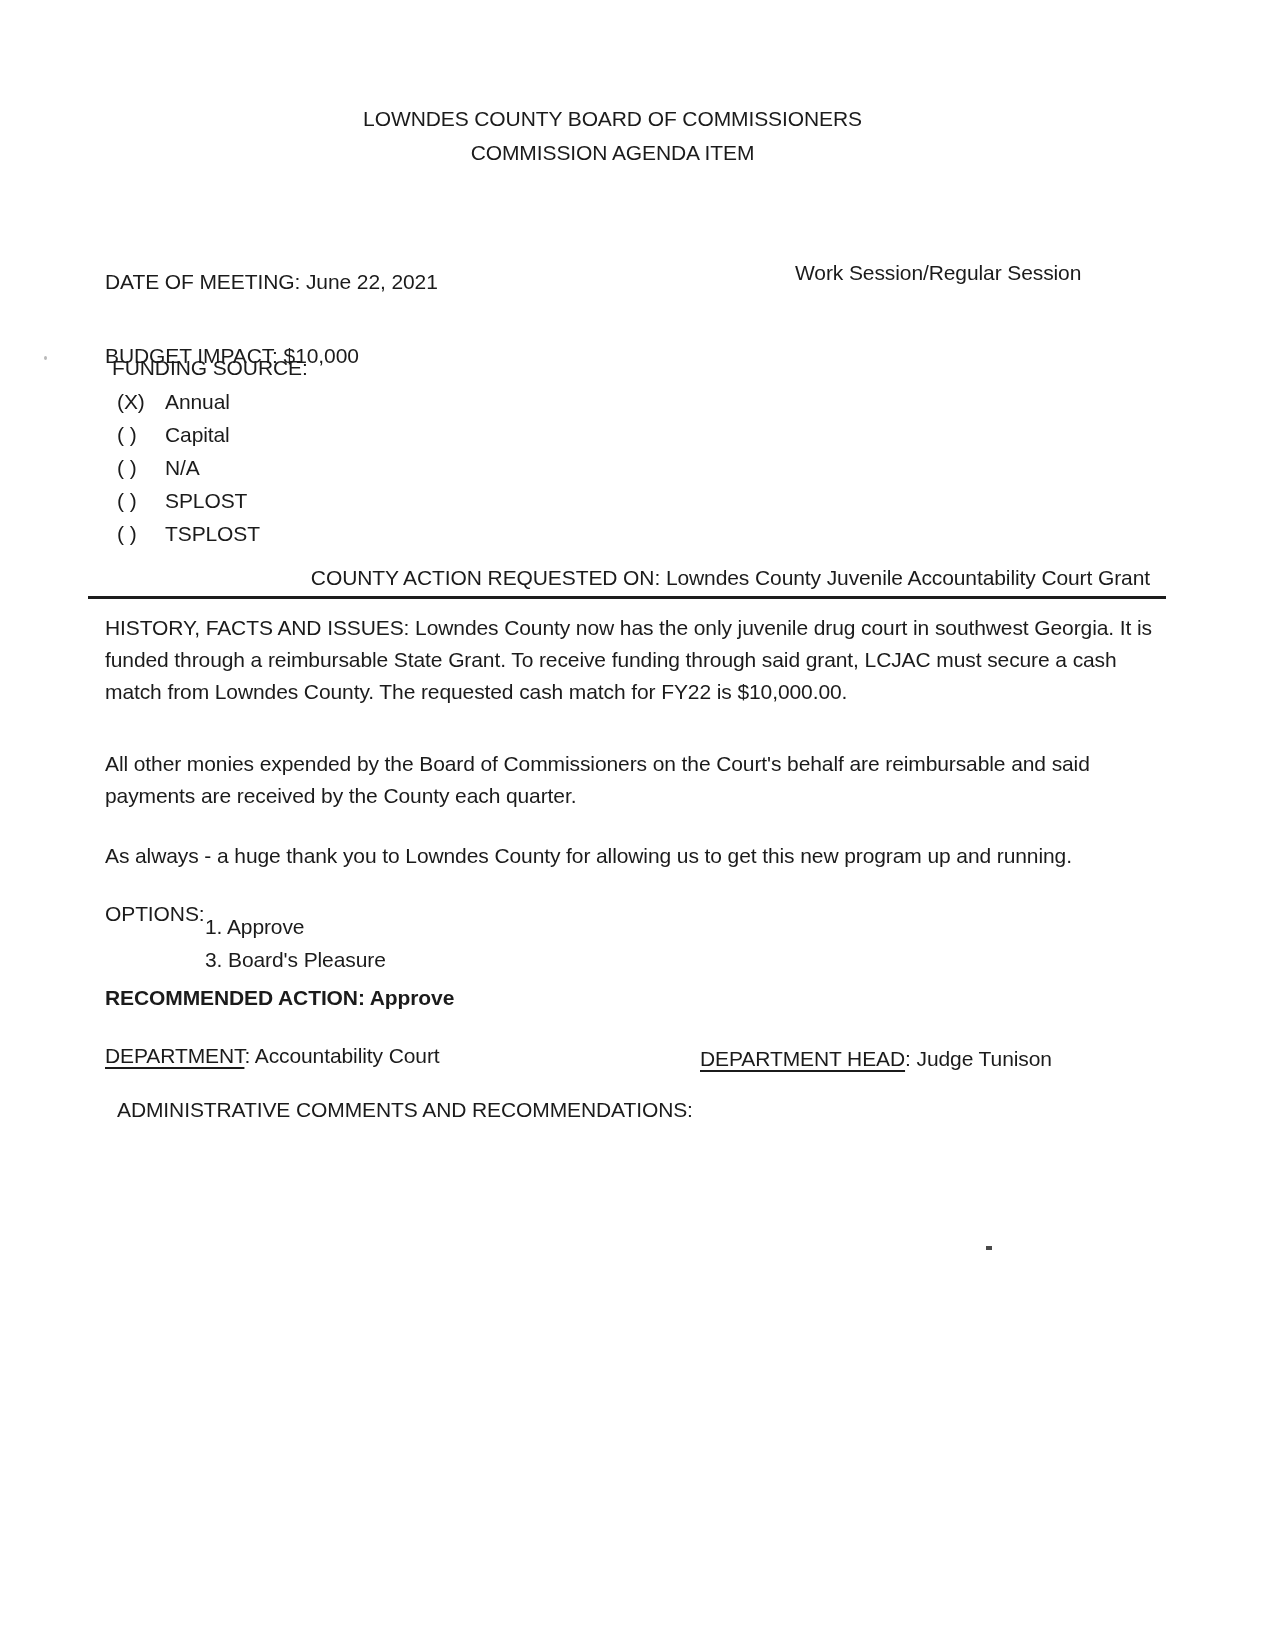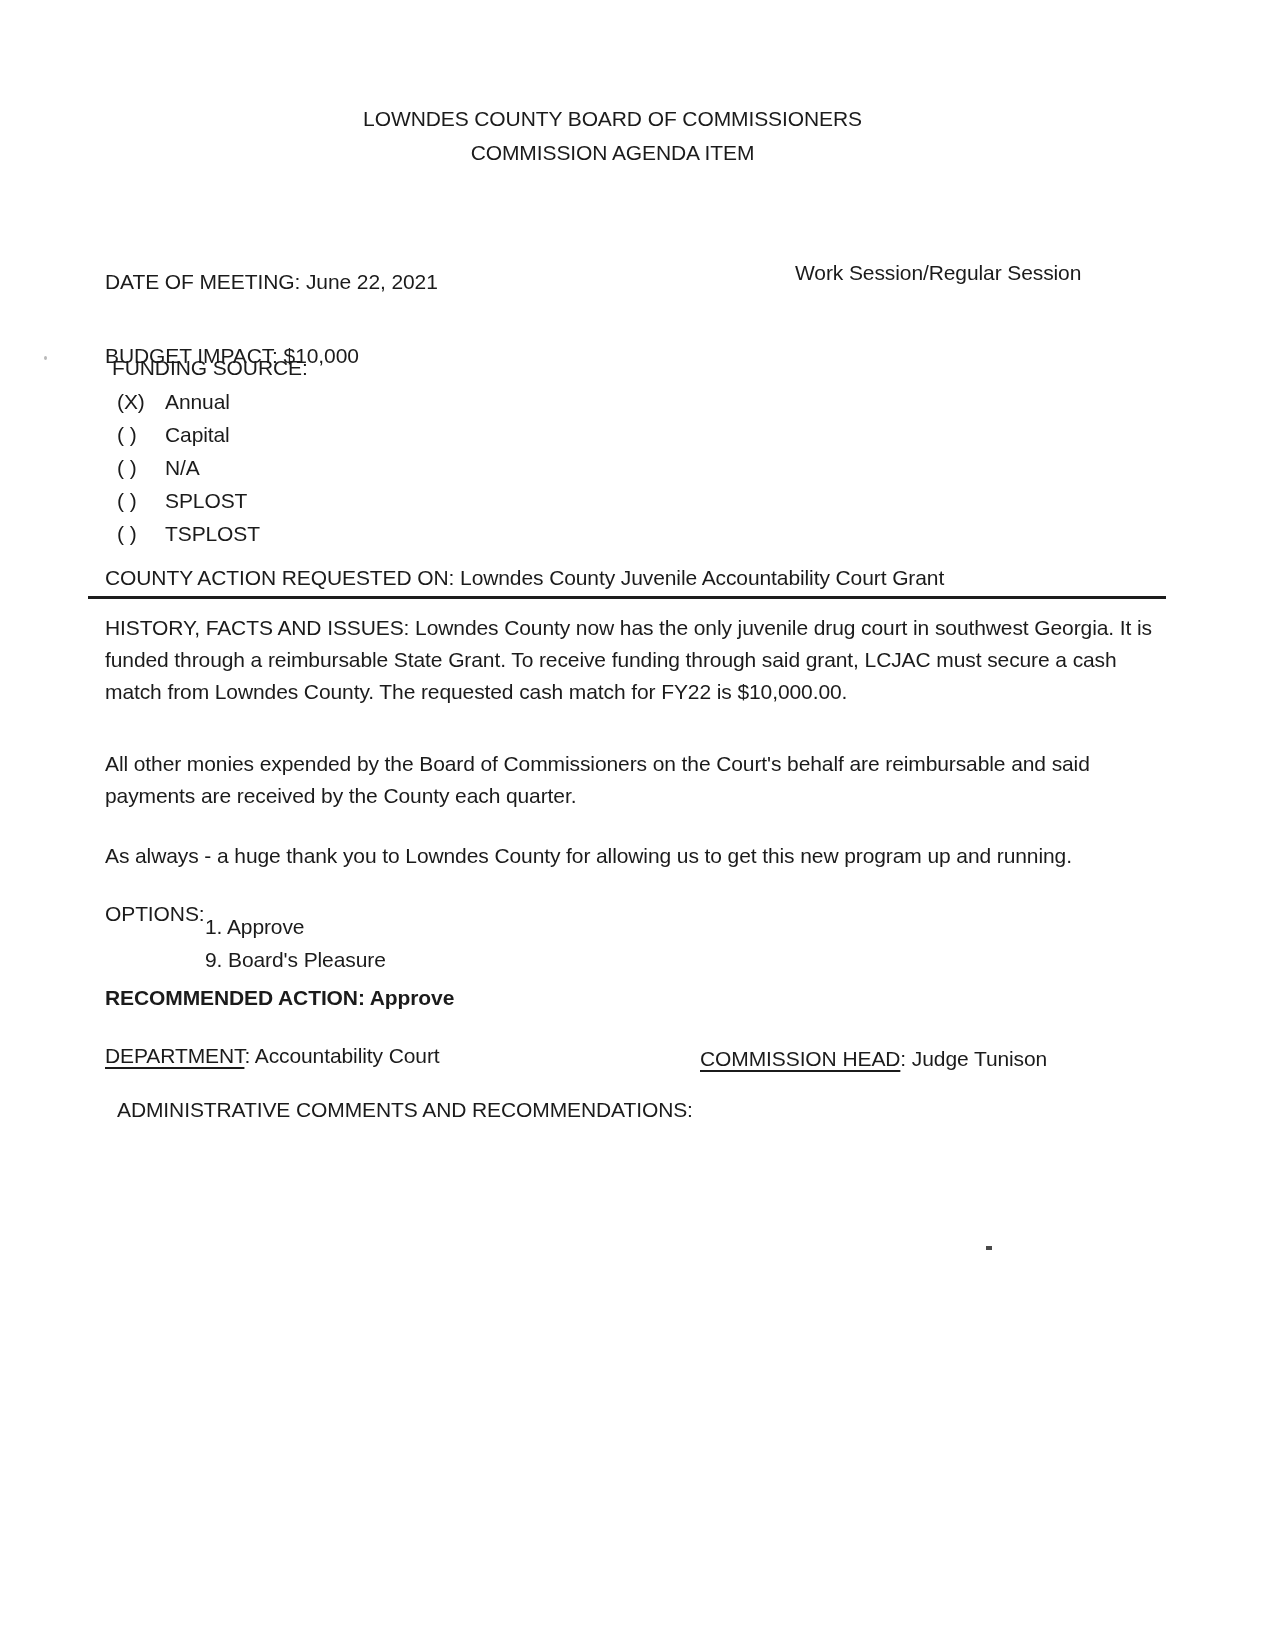--- a/index.html
+++ b/index.html
@@ -18,21 +18,21 @@
   .abs { position: absolute; }
   .doc-title { top: 102px; left: 90px; width: 1045px; text-align: center; line-height: 34px; }
   .subject { top: 196px; left: 105px; width: 665px; }
   .date-row { top: 266px; left: 105px; }
   .session-type { top: 257px; left: 795px; }
   .budget-row { top: 320px; left: 105px; margin-top: 20px; }
   .funding-label { top: 352px; left: 112px; }
   .funding-list { top: 385px; left: 117px; }
   .funding-row { display: flex; height: 33px; align-items: center; }
   .funding-row .mark { width: 48px; }
-  .county-action { top: 562px; left: 105px; width: 1045px; }
+  .county-action { top: 562px; left: 105px; width: 1045px; text-align: right; }
   .rule { top: 596px; left: 88px; width: 1078px; height: 3px; background: #1c1c1c; }
   .history { top: 612px; left: 105px; width: 1048px; }
   .para2 { top: 748px; left: 105px; width: 1048px; }
   .para3 { top: 840px; left: 105px; width: 1060px; }
   .options-label { top: 898px; left: 105px; }
   .options-list { top: 878px; left: 205px; line-height: 33px; margin-top: 32px; }
   .recommended { top: 982px; left: 105px; font-weight: bold; }
   .department { top: 1040px; left: 105px; }
   .department-head { top: 1043px; left: 700px; }
   .admin { top: 1094px; left: 105px; margin-left: 12px; }
@@ -104,35 +104,35 @@
     <span>Lowndes County now has the only juvenile drug court in southwest Georgia. It is funded through a reimbursable State Grant. To receive funding through said grant, LCJAC must secure a cash match from Lowndes County. The requested cash match for FY22 is $10,000.00.</span>
   </div>
 
   <div class="abs para2">All other monies expended by the Board of Commissioners on the Court's behalf are reimbursable and said payments are received by the County each quarter.</div>
 
   <div class="abs para3">As always - a huge thank you to Lowndes County for allowing us to get this new program up and running.</div>
 
   <div class="abs options-label">OPTIONS:</div>
   <div class="abs options-list">
     <div>1. Approve</div>
-    <div>9. Board's Pleasure</div>
+    <div>3. Board's Pleasure</div>
   </div>
 
   <div class="abs recommended">
     <span>RECOMMENDED ACTION:</span>
     <span>Approve</span>
   </div>
 
   <div class="abs department">
     <span class="ulabel">DEPARTMENT</span><span>:</span>
     <span>Accountability Court</span>
   </div>
 
   <div class="abs department-head">
-    <span class="ulabel">COMMISSION HEAD</span><span>:</span>
+    <span class="ulabel">DEPARTMENT HEAD</span><span>:</span>
     <span>Judge Tunison</span>
   </div>
 
   <div class="abs admin">ADMINISTRATIVE COMMENTS AND RECOMMENDATIONS:</div>
 
   <div class="abs speck-1"></div>
   <div class="abs speck-2"></div>
 
 </div>
 

